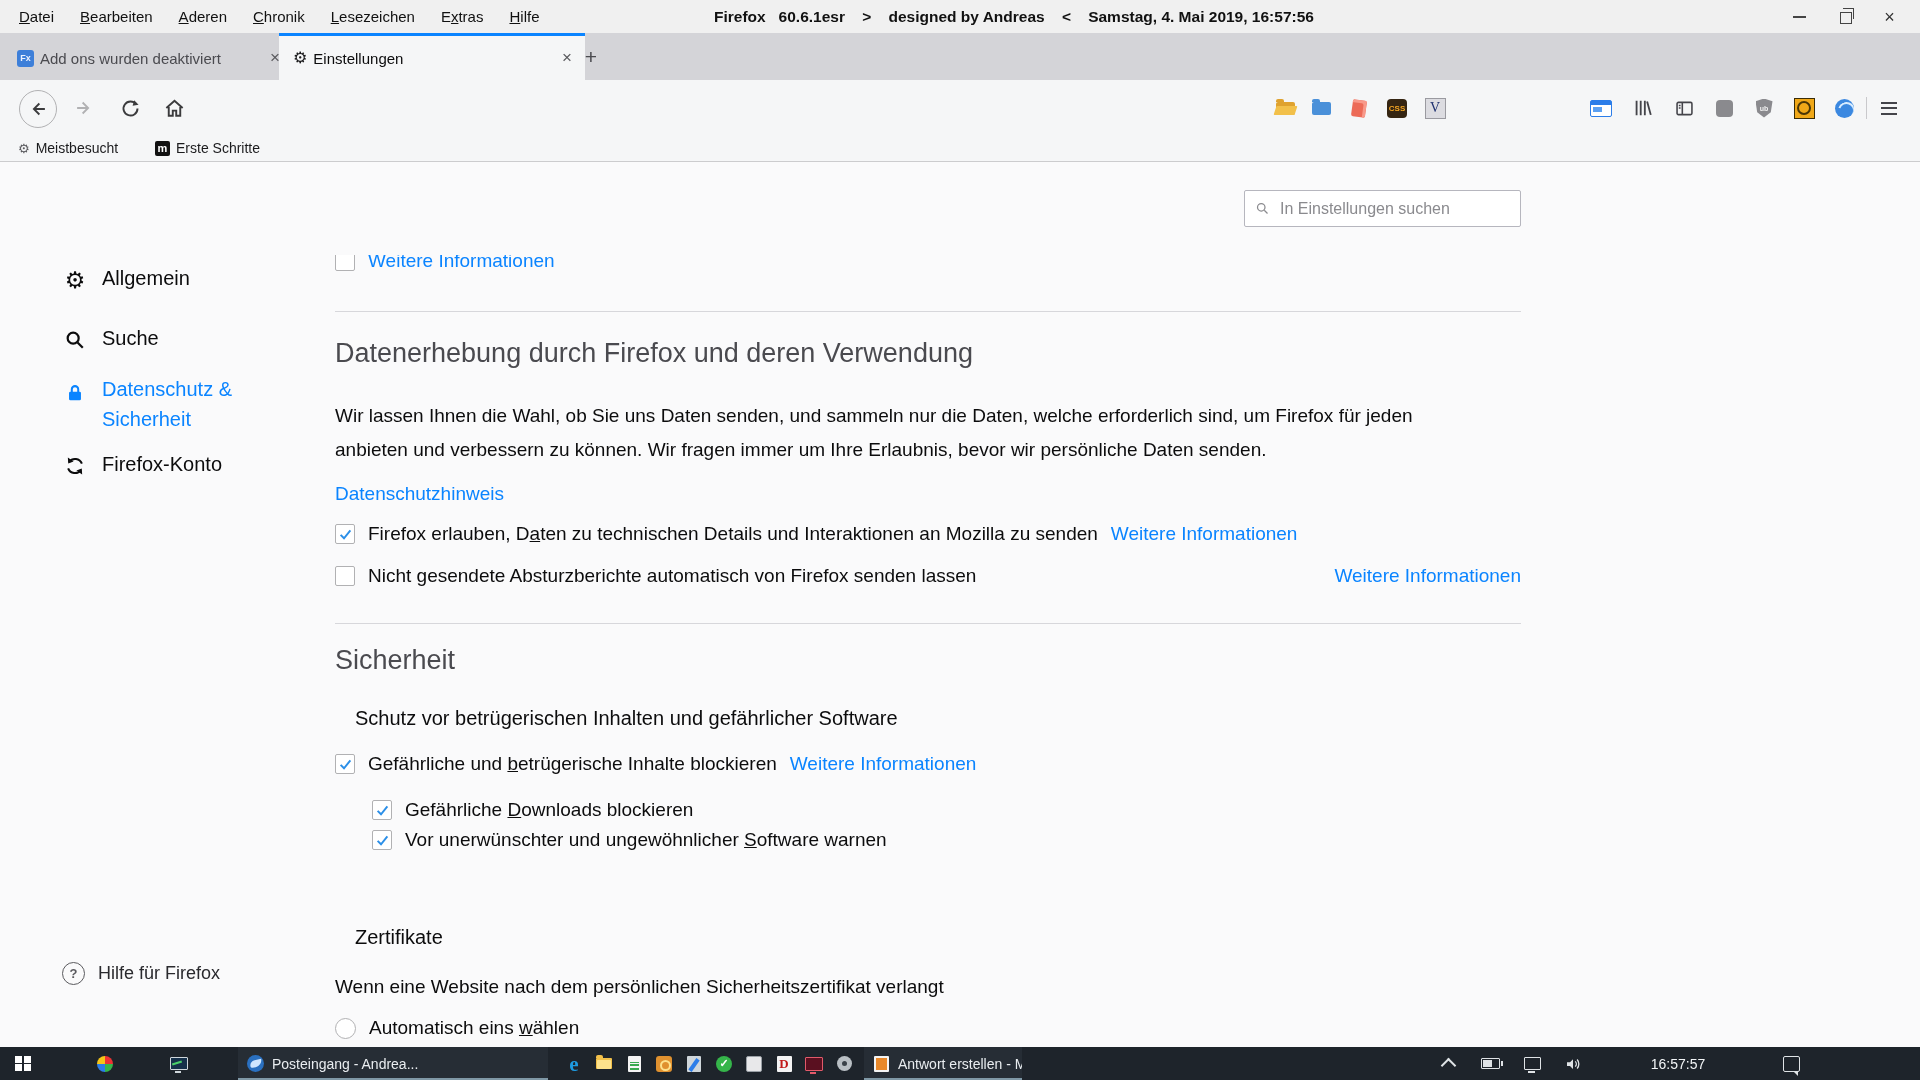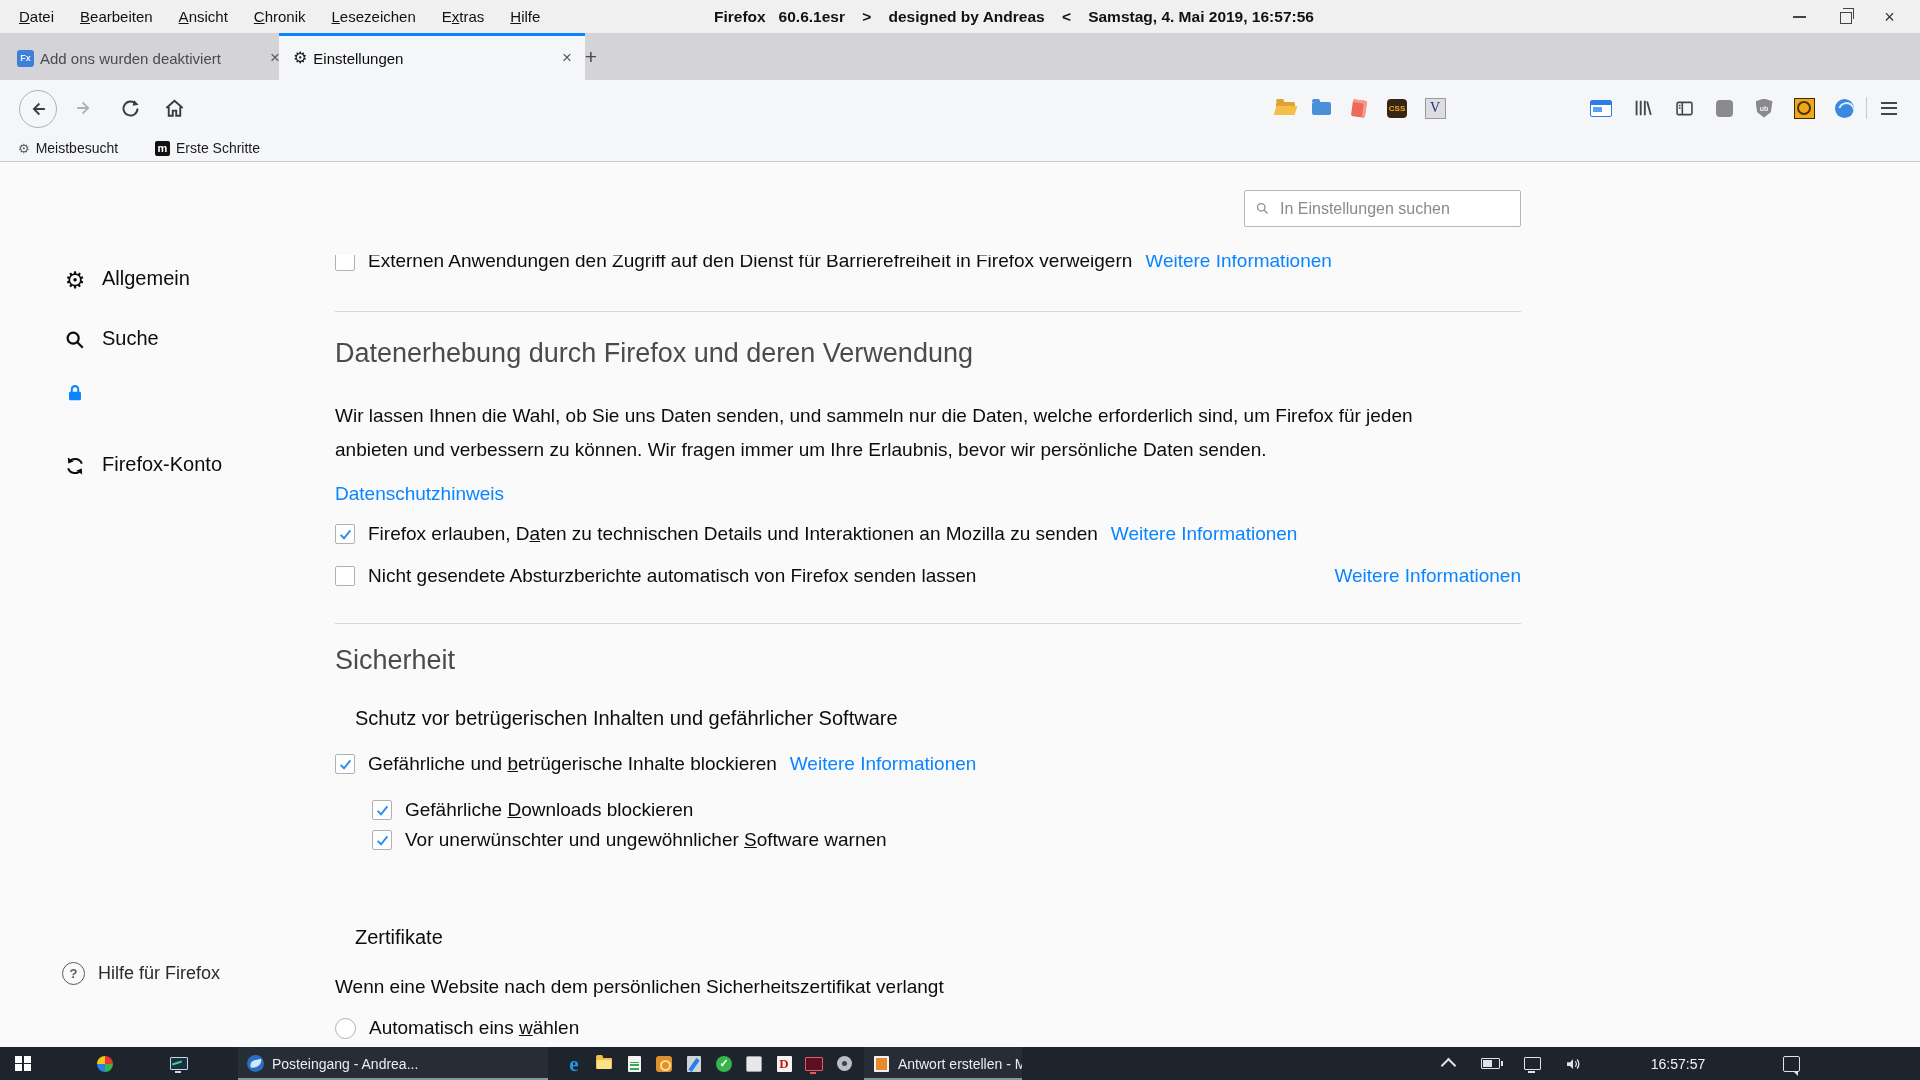--- a/index.html
+++ b/index.html
@@ -149,21 +149,21 @@
 </style>
 </head>
 <body>
 
 <div class="screen">
 
   <div class="titlebar">
     <div class="menus">
       <span class="menu-item"><span></span><span class="key">D</span><span>atei</span></span>
       <span class="menu-item"><span></span><span class="key">B</span><span>earbeiten</span></span>
-      <span class="menu-item"><span></span><span class="key">A</span><span>nsicht</span></span>
+      <span class="menu-item"><span></span><span class="key">A</span><span>deren</span></span>
       <span class="menu-item"><span></span><span class="key">C</span><span>hronik</span></span>
       <span class="menu-item"><span></span><span class="key">L</span><span>esezeichen</span></span>
       <span class="menu-item"><span>E</span><span class="key">x</span><span>tras</span></span>
       <span class="menu-item"><span></span><span class="key">H</span><span>ilfe</span></span>
     </div>
     <div class="center-title">Firefox   60.6.1esr    &gt;    designed by Andreas    &lt;    Samstag, 4. Mai 2019, 16:57:56</div>
     <div class="win-controls">
       <div class="win-btn">
           <span class="glyph-min"></span>
         </div>
@@ -312,20 +312,21 @@
       </span>
       <span>Suche</span>
     </div>
     <div class="side-item side-blue" style="top:212px;">
       <span class="side-icon" style="margin-top:6px;">
         <svg width="22" height="22" viewBox="0 0 24 24" fill="none">
             <path d="M8.5 11 V8 a3.5 3.5 0 0 1 7 0 V11" stroke="#0a84ff" stroke-width="2.2"></path>
             <rect x="5.5" y="10.5" width="13" height="9.5" rx="1.5" fill="#0a84ff"></rect>
           </svg>
       </span>
+      <span class="side-label-wrap">Datenschutz &amp; Sicherheit</span>
     </div>
     <div class="side-item" style="top:291px;">
       <span class="side-icon">
         <svg width="22" height="22" viewBox="0 0 24 24" fill="none" stroke="#0c0c0d" stroke-width="2.2">
             <path d="M19.5 9.5 A8 8 0 0 0 5.6 7.6"></path>
             <polygon points="4.2,2.8 4.6,9.2 10.4,7.0" fill="#0c0c0d" stroke="none"></polygon>
             <path d="M4.5 14.5 A8 8 0 0 0 18.4 16.4"></path>
             <polygon points="19.8,21.2 19.4,14.8 13.6,17.0" fill="#0c0c0d" stroke="none"></polygon>
           </svg>
       </span>
@@ -336,21 +337,20 @@
       <span>Hilfe für Firefox</span>
     </div>
 
     <div class="main">
 
       <div class="clip-row">
         <div class="clip-inner">
           <span class="checkbox">
             
           </span>
-          <span style="font-size:19px;">Externen Anwendungen den Zugriff auf den Dienst für Barrierefreiheit in Firefox verweigern</span>
           <span class="link">Weitere Informationen</span>
         </div>
       </div>
 
       <div class="sep" style="top:149px;"></div>
 
       <div class="h-section" style="top:176px;">Datenerhebung durch Firefox und deren Verwendung</div>
 
       <div class="para" style="top:237px;">Wir lassen Ihnen die Wahl, ob Sie uns Daten senden, und sammeln nur die Daten, welche erforderlich sind, um Firefox für jeden anbieten und verbessern zu können. Wir fragen immer um Ihre Erlaubnis, bevor wir persönliche Daten senden.</div>
 

